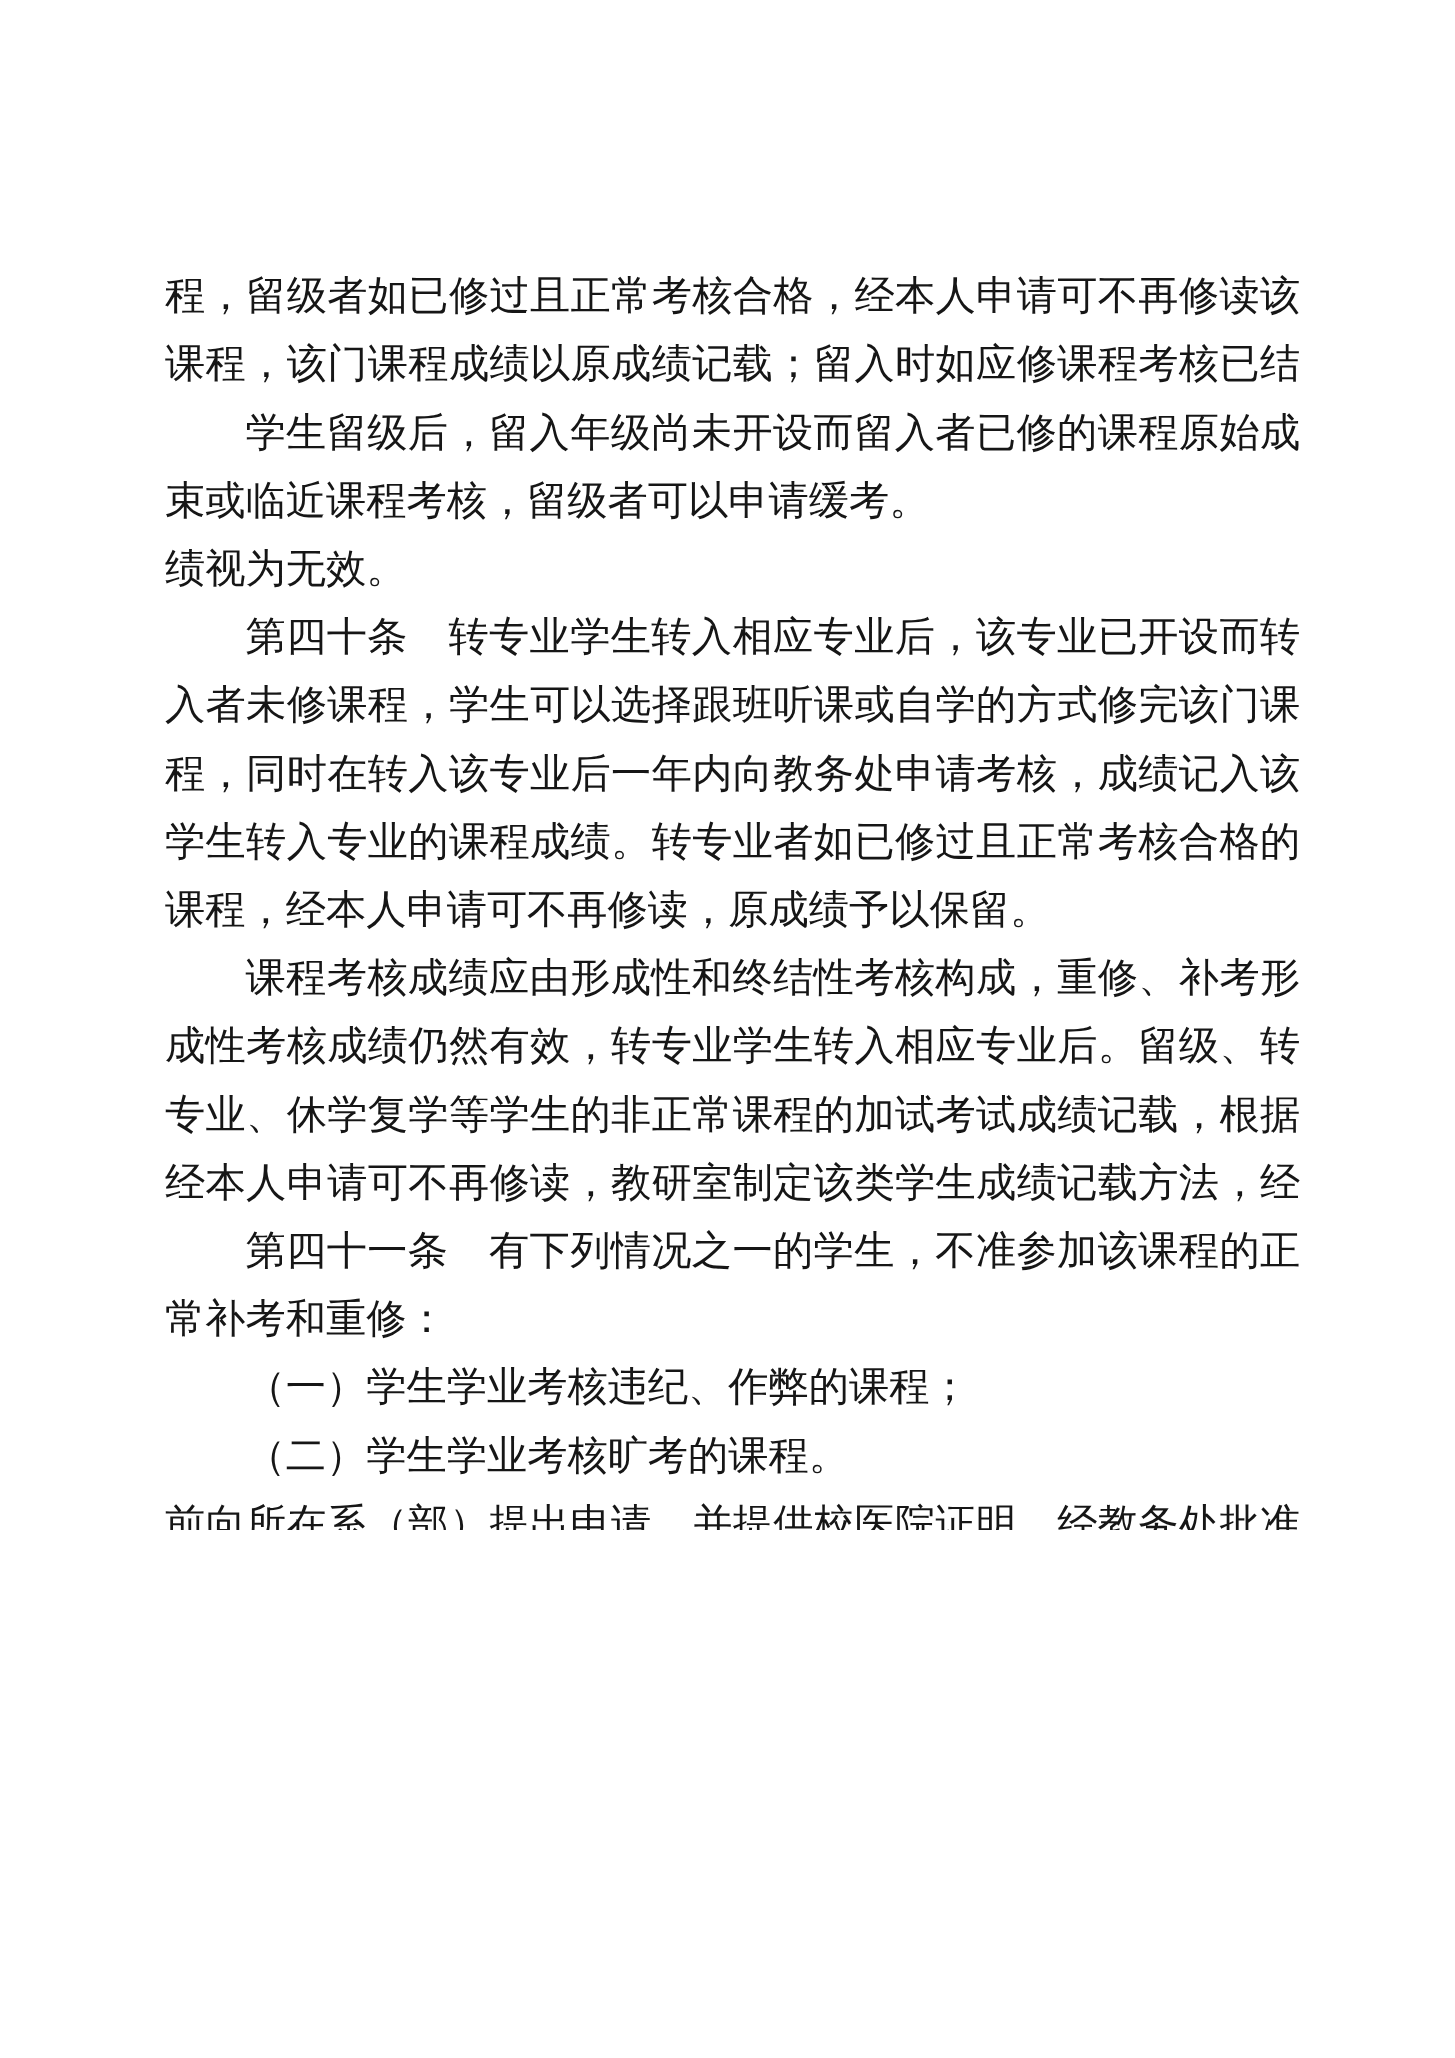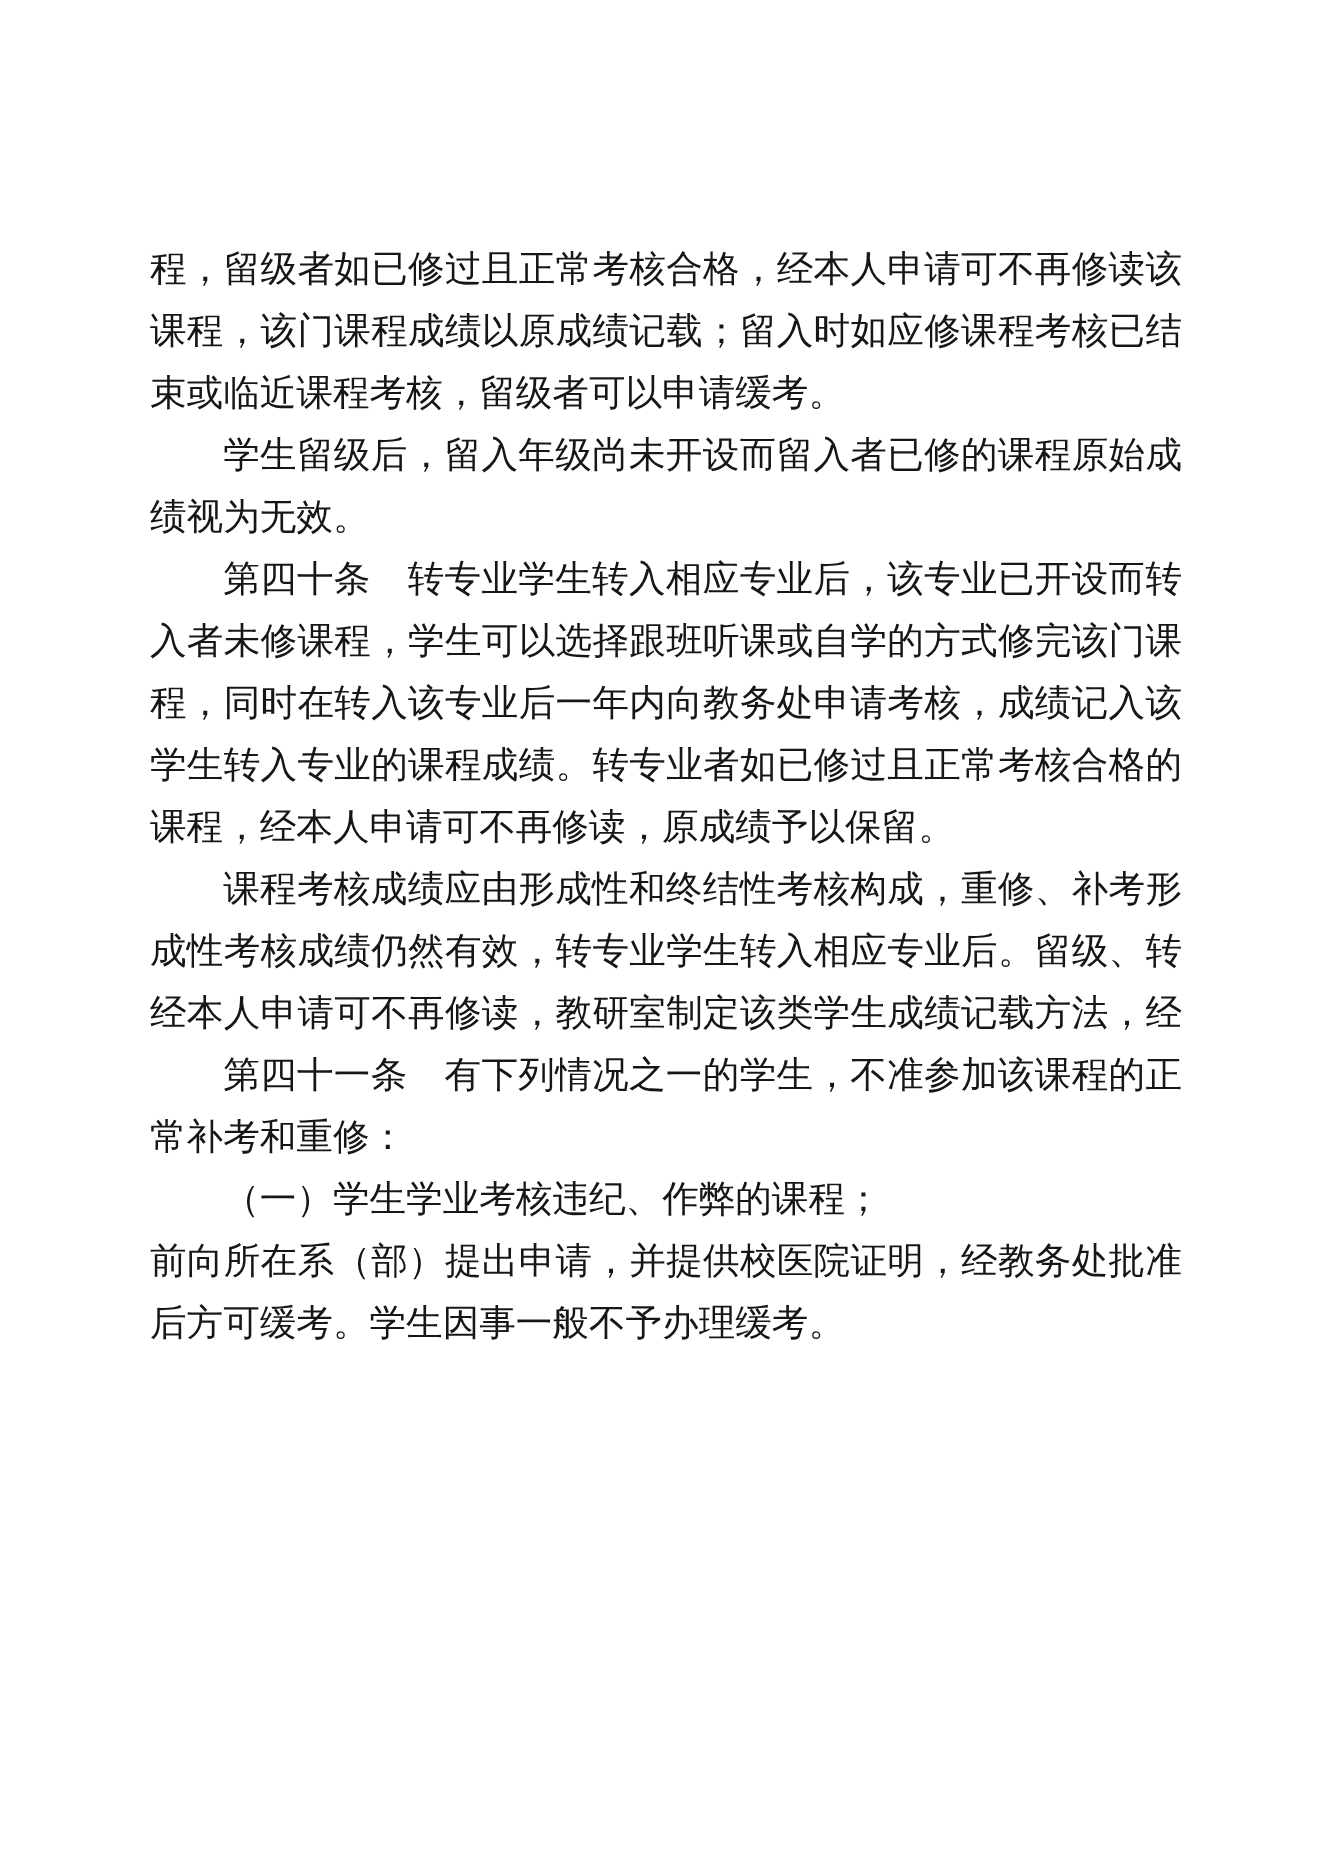--- a/index.html
+++ b/index.html
@@ -38,30 +38,32 @@
     text-indent: 2em;
   }
 </style>
 </head>
 <body>
 
 <div class="page">
   <div class="text-block" id="text-block" style="color: rgb(22, 22, 22);">
       <p class="line fill">程，留级者如已修过且正常考核合格，经本人申请可不再修读该</p>
       <p class="line fill">课程，该门课程成绩以原成绩记载；留入时如应修课程考核已结</p>
+      <p class="line indent fill">学生留级后，留入年级尚未开设而留入者已修的课程原始成</p>
       <p class="line">束或临近课程考核，留级者可以申请缓考。</p>
-      <p class="line indent fill">学生留级后，留入年级尚未开设而留入者已修的课程原始成</p>
       <p class="line">绩视为无效。</p>
       <p class="line indent fill">第四十条　转专业学生转入相应专业后，该专业已开设而转</p>
       <p class="line fill">入者未修课程，学生可以选择跟班听课或自学的方式修完该门课</p>
       <p class="line fill">程，同时在转入该专业后一年内向教务处申请考核，成绩记入该</p>
       <p class="line fill">学生转入专业的课程成绩。转专业者如已修过且正常考核合格的</p>
       <p class="line">课程，经本人申请可不再修读，原成绩予以保留。</p>
       <p class="line indent fill">课程考核成绩应由形成性和终结性考核构成，重修、补考形</p>
       <p class="line fill">成性考核成绩仍然有效，转专业学生转入相应专业后。留级、转</p>
+      <p class="line fill">专业、休学复学等学生的非正常课程的加试考试成绩记载，根据</p>
       <p class="line fill">经本人申请可不再修读，教研室制定该类学生成绩记载方法，经</p>
       <p class="line indent fill">第四十一条　有下列情况之一的学生，不准参加该课程的正</p>
       <p class="line">常补考和重修：</p>
       <p class="line indent">（一）学生学业考核违纪、作弊的课程；</p>
+      <p class="line indent">（二）学生学业考核旷考的课程。</p>
       <p class="line fill">前向所在系（部）提出申请，并提供校医院证明，经教务处批准</p>
       <p class="line">后方可缓考。学生因事一般不予办理缓考。</p>
     </div>
 </div>
 
 </body></html>

